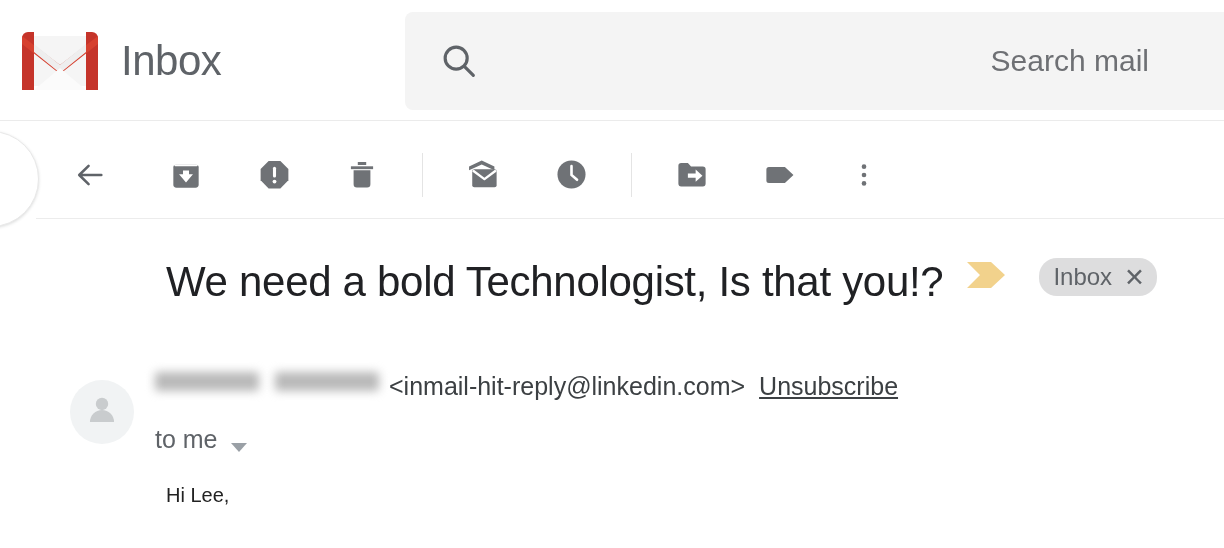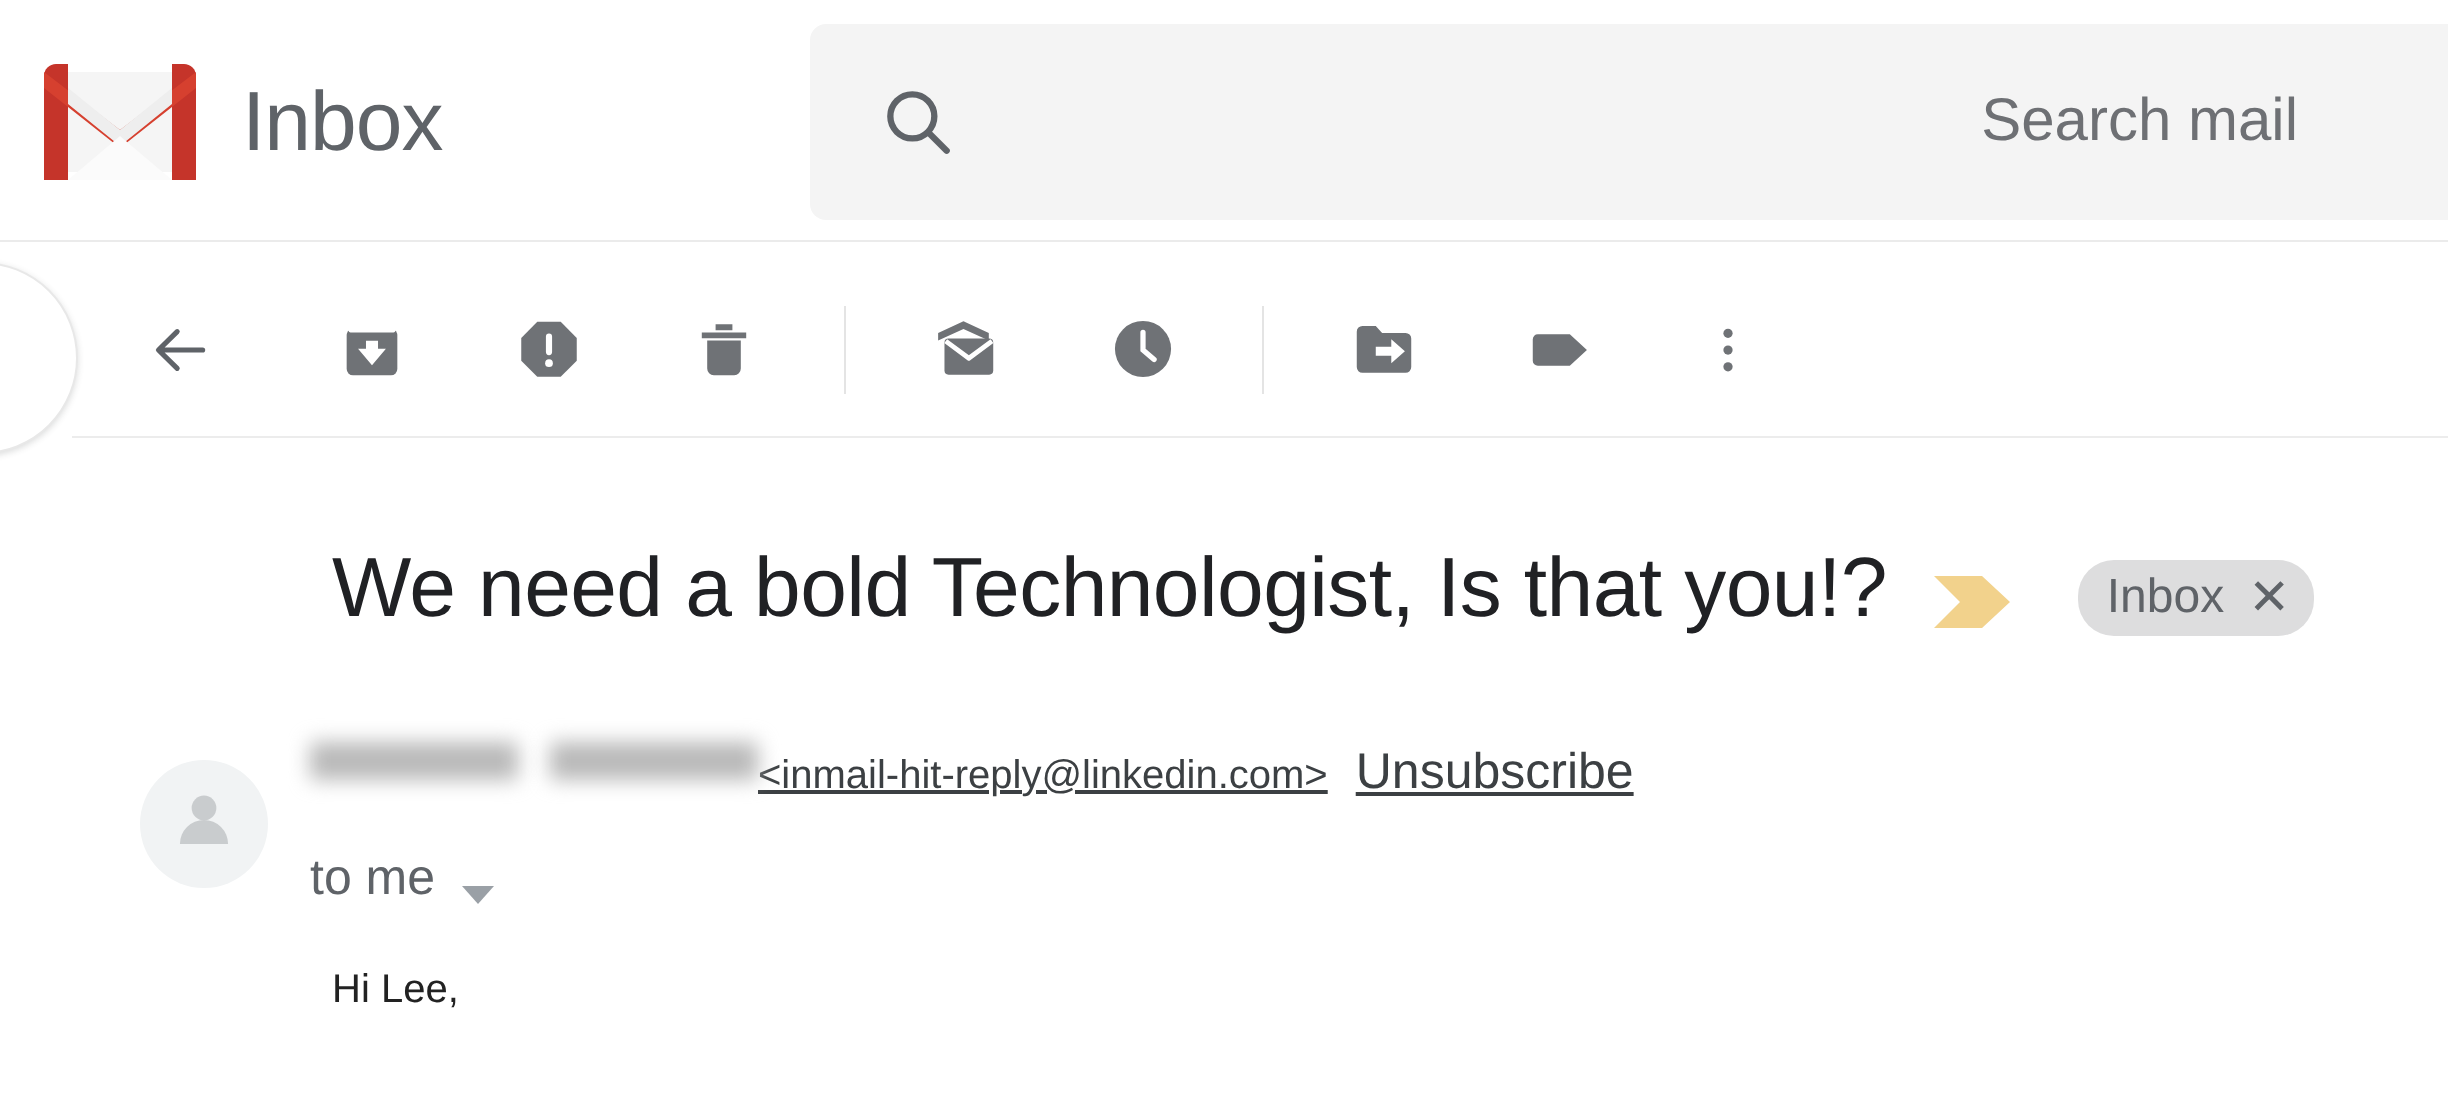--- a/index.html
+++ b/index.html
@@ -137,21 +137,21 @@
     height: 1px;
     background: #ececec;
   }
 
   
   .subject-row {
     position: absolute;
     left: 166px;
     top: 258px;
     display: flex;
-    align-items: flex-end;
+    align-items: flex-start;
     height: 60px;
   }
   .subject-text {
     font-size: 42px;
     line-height: 1.15;
     color: #202124;
     font-weight: 400;
     letter-spacing: -0.3px;
     white-space: nowrap;
   }
@@ -215,25 +215,25 @@
     height: 19px;
     background: #b9b9b9;
     border-radius: 2px;
     filter: blur(5px);
     position: relative;
     top: -4px;
   }
   .redacted.first { width: 104px; }
   .redacted.last  { width: 104px; margin-left: 16px; }
   .sender-email {
-    font-size: 20px;
+    margin-left: 10px;
+    font-size: 25px;
     color: #3c4043;
     white-space: nowrap;
     line-height: 1;
-    text-decoration: underline;
   }
   .unsubscribe {
     margin-left: 14px;
     font-size: 25px;
     color: #3c4043;
     text-decoration: underline;
     white-space: nowrap;
     cursor: pointer;
     line-height: 1;
   }

